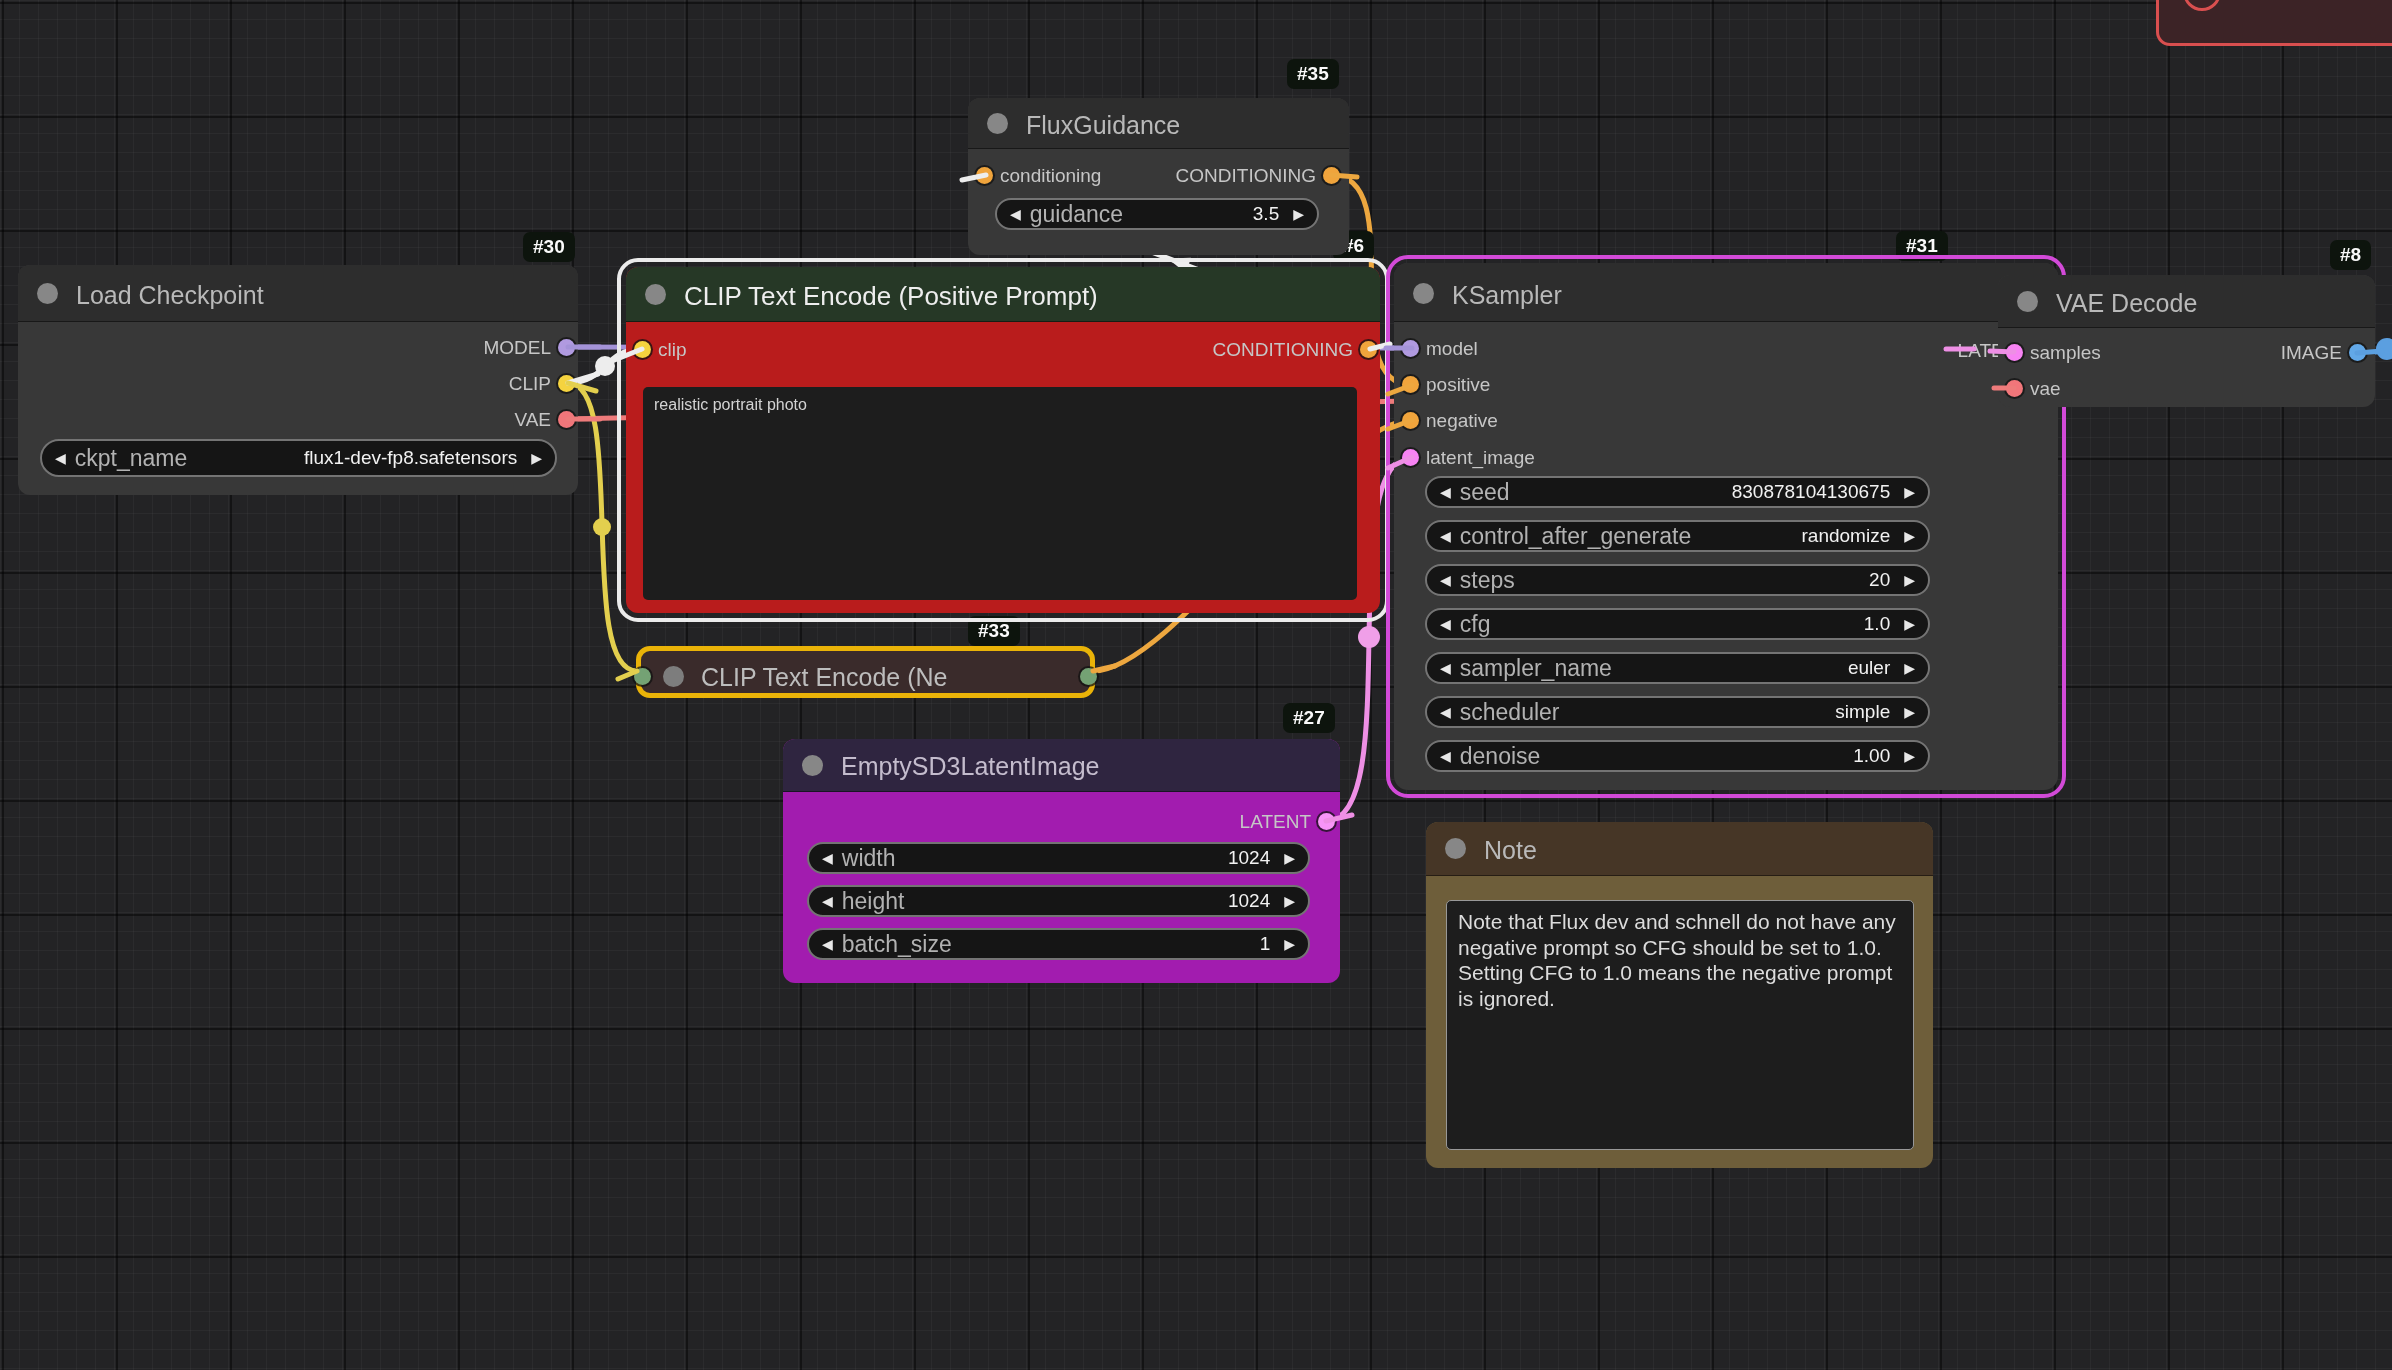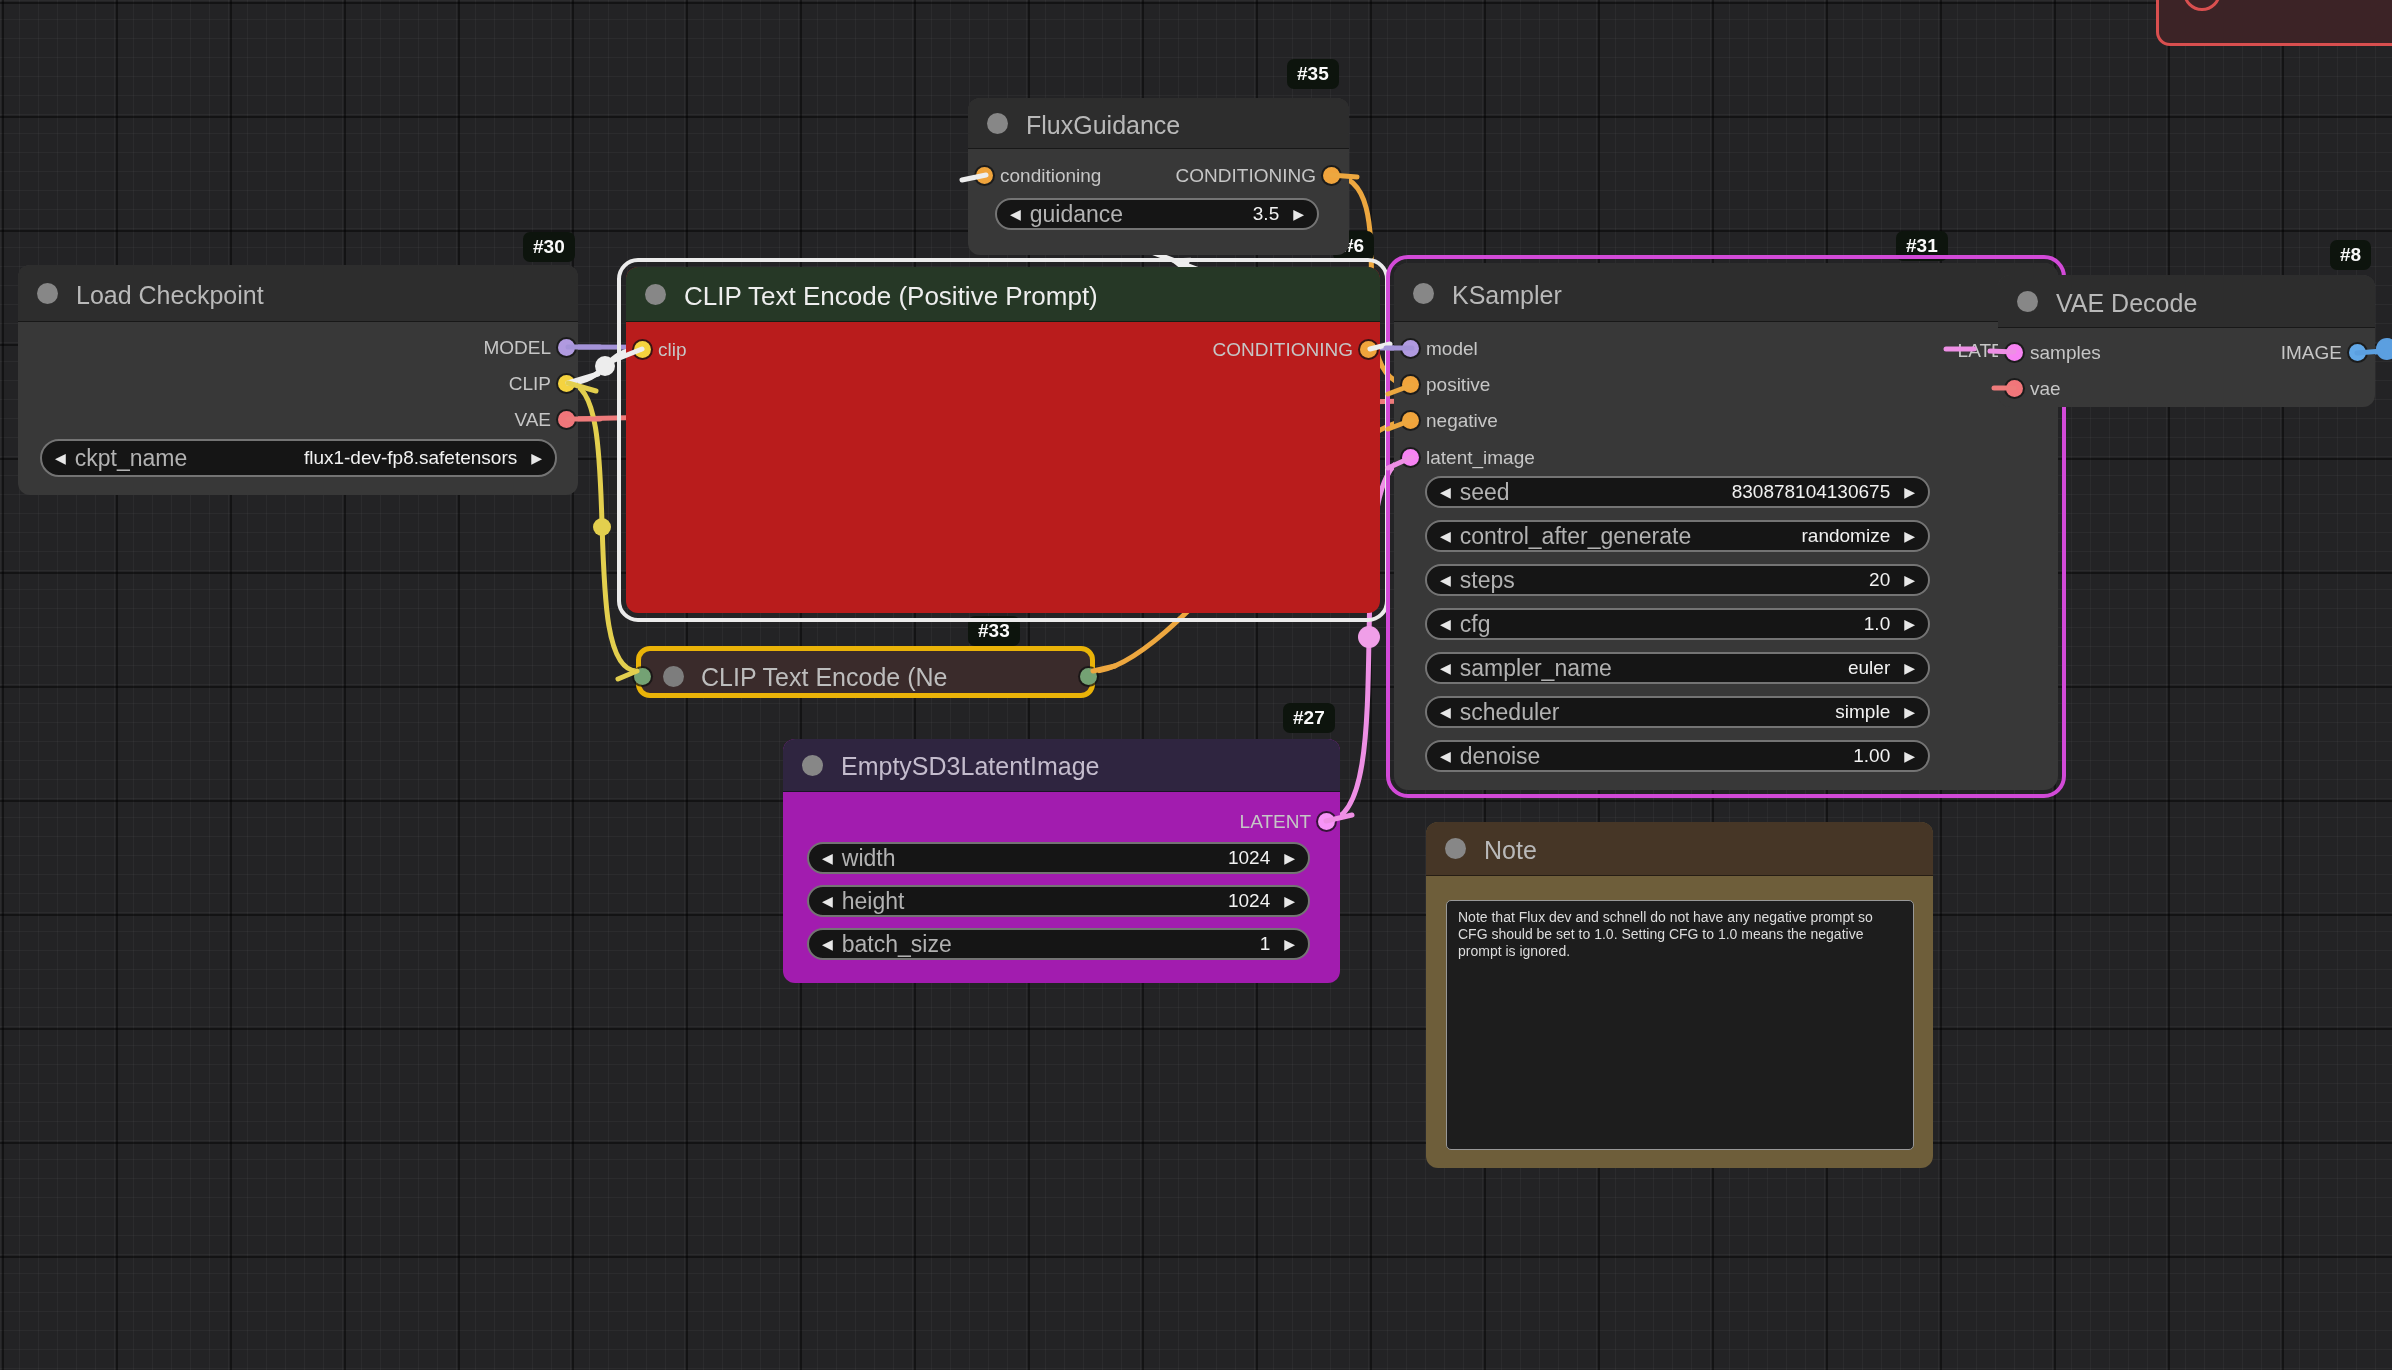--- a/index.html
+++ b/index.html
@@ -51,21 +51,21 @@
   #node-pos{background:#b91c1c;outline:4px solid #ebebeb;outline-offset:5px}
   #node-pos .tbar{background:#263826}
   #node-pos .ntitle{color:#eeeeee}
   #node-neg{background:#3a2b2b;border:5px solid #eab308;border-radius:14px}
   #node-empty{background:#a21caf}       #node-empty .tbar{background:#2f2540}
   #node-empty .ntitle{color:#c4bccd}
   #node-ks{background:#383838;outline:4px solid #d24ad8;outline-offset:4px;border-radius:14px}
   #node-ks .tbar{background:#2d2d2d;border-radius:14px 14px 0 0}
   #node-vae{background:#383838}         #node-vae .tbar{background:#2d2d2d}
   #node-note{background:#6e5e3a}        #node-note .tbar{background:#463626}
-  #node-note .ta{border:1px solid #989898;font-size:14px;line-height:1.22;color:#dcdcdc}
+  #node-note .ta{border:1px solid #989898;font-size:21px;line-height:1.22;color:#dcdcdc}
 
   #toast{position:absolute;z-index:7;left:2156px;top:-16px;width:320px;height:62px;
          background:#3c2326;border:3px solid #d94f4f;border-radius:14px;box-sizing:border-box;
          overflow:hidden}
   #toast .ticon{position:absolute;left:24px;top:-14px;width:38px;height:38px;border-radius:50%;
          border:3px solid #d94f4f;box-sizing:border-box}
   #toast .tlabel{position:absolute;left:82px;top:-22px;font-size:31px;font-weight:700;color:#e05555;white-space:nowrap}
 </style>
 </head>
 <body>
@@ -164,20 +164,21 @@
   <span class="cdot" style="top:17px"></span>
   <div class="ntitle" style="top:14px;font-size:26px">CLIP Text Encode (Positive Prompt)</div>
   <div class="port in" style="top:69px">
     <span class="pdot" style="background:#f5d33f"></span>
     <span class="plabel">clip</span>
   </div>
   <div class="port out" style="top:69px;right:3px">
     <span class="pdot" style="background:#f0a43c"></span>
     <span class="plabel">CONDITIONING</span>
   </div>
+  <div class="ta" style="left:17px;top:120px;width:714px;height:213px">realistic portrait photo</div>
 </div>
 
 <div class="node" id="node-neg" style="left:636px;top:646px;width:459px;height:52px">
   <span class="pdot" style="position:absolute;left:-7px;top:17px;background:#74a274"></span>
   <span class="cdot" style="left:22px;top:15px;background:#7d7d7d"></span>
   <div class="ntitle" style="left:60px;top:12px;color:#bdbdbd">CLIP Text Encode (Ne</div>
   <span class="pdot" style="position:absolute;right:-7px;top:17px;background:#74a274"></span>
 </div>
 
 <div class="node" id="node-empty" style="left:783px;top:739px;width:557px;height:244px">

